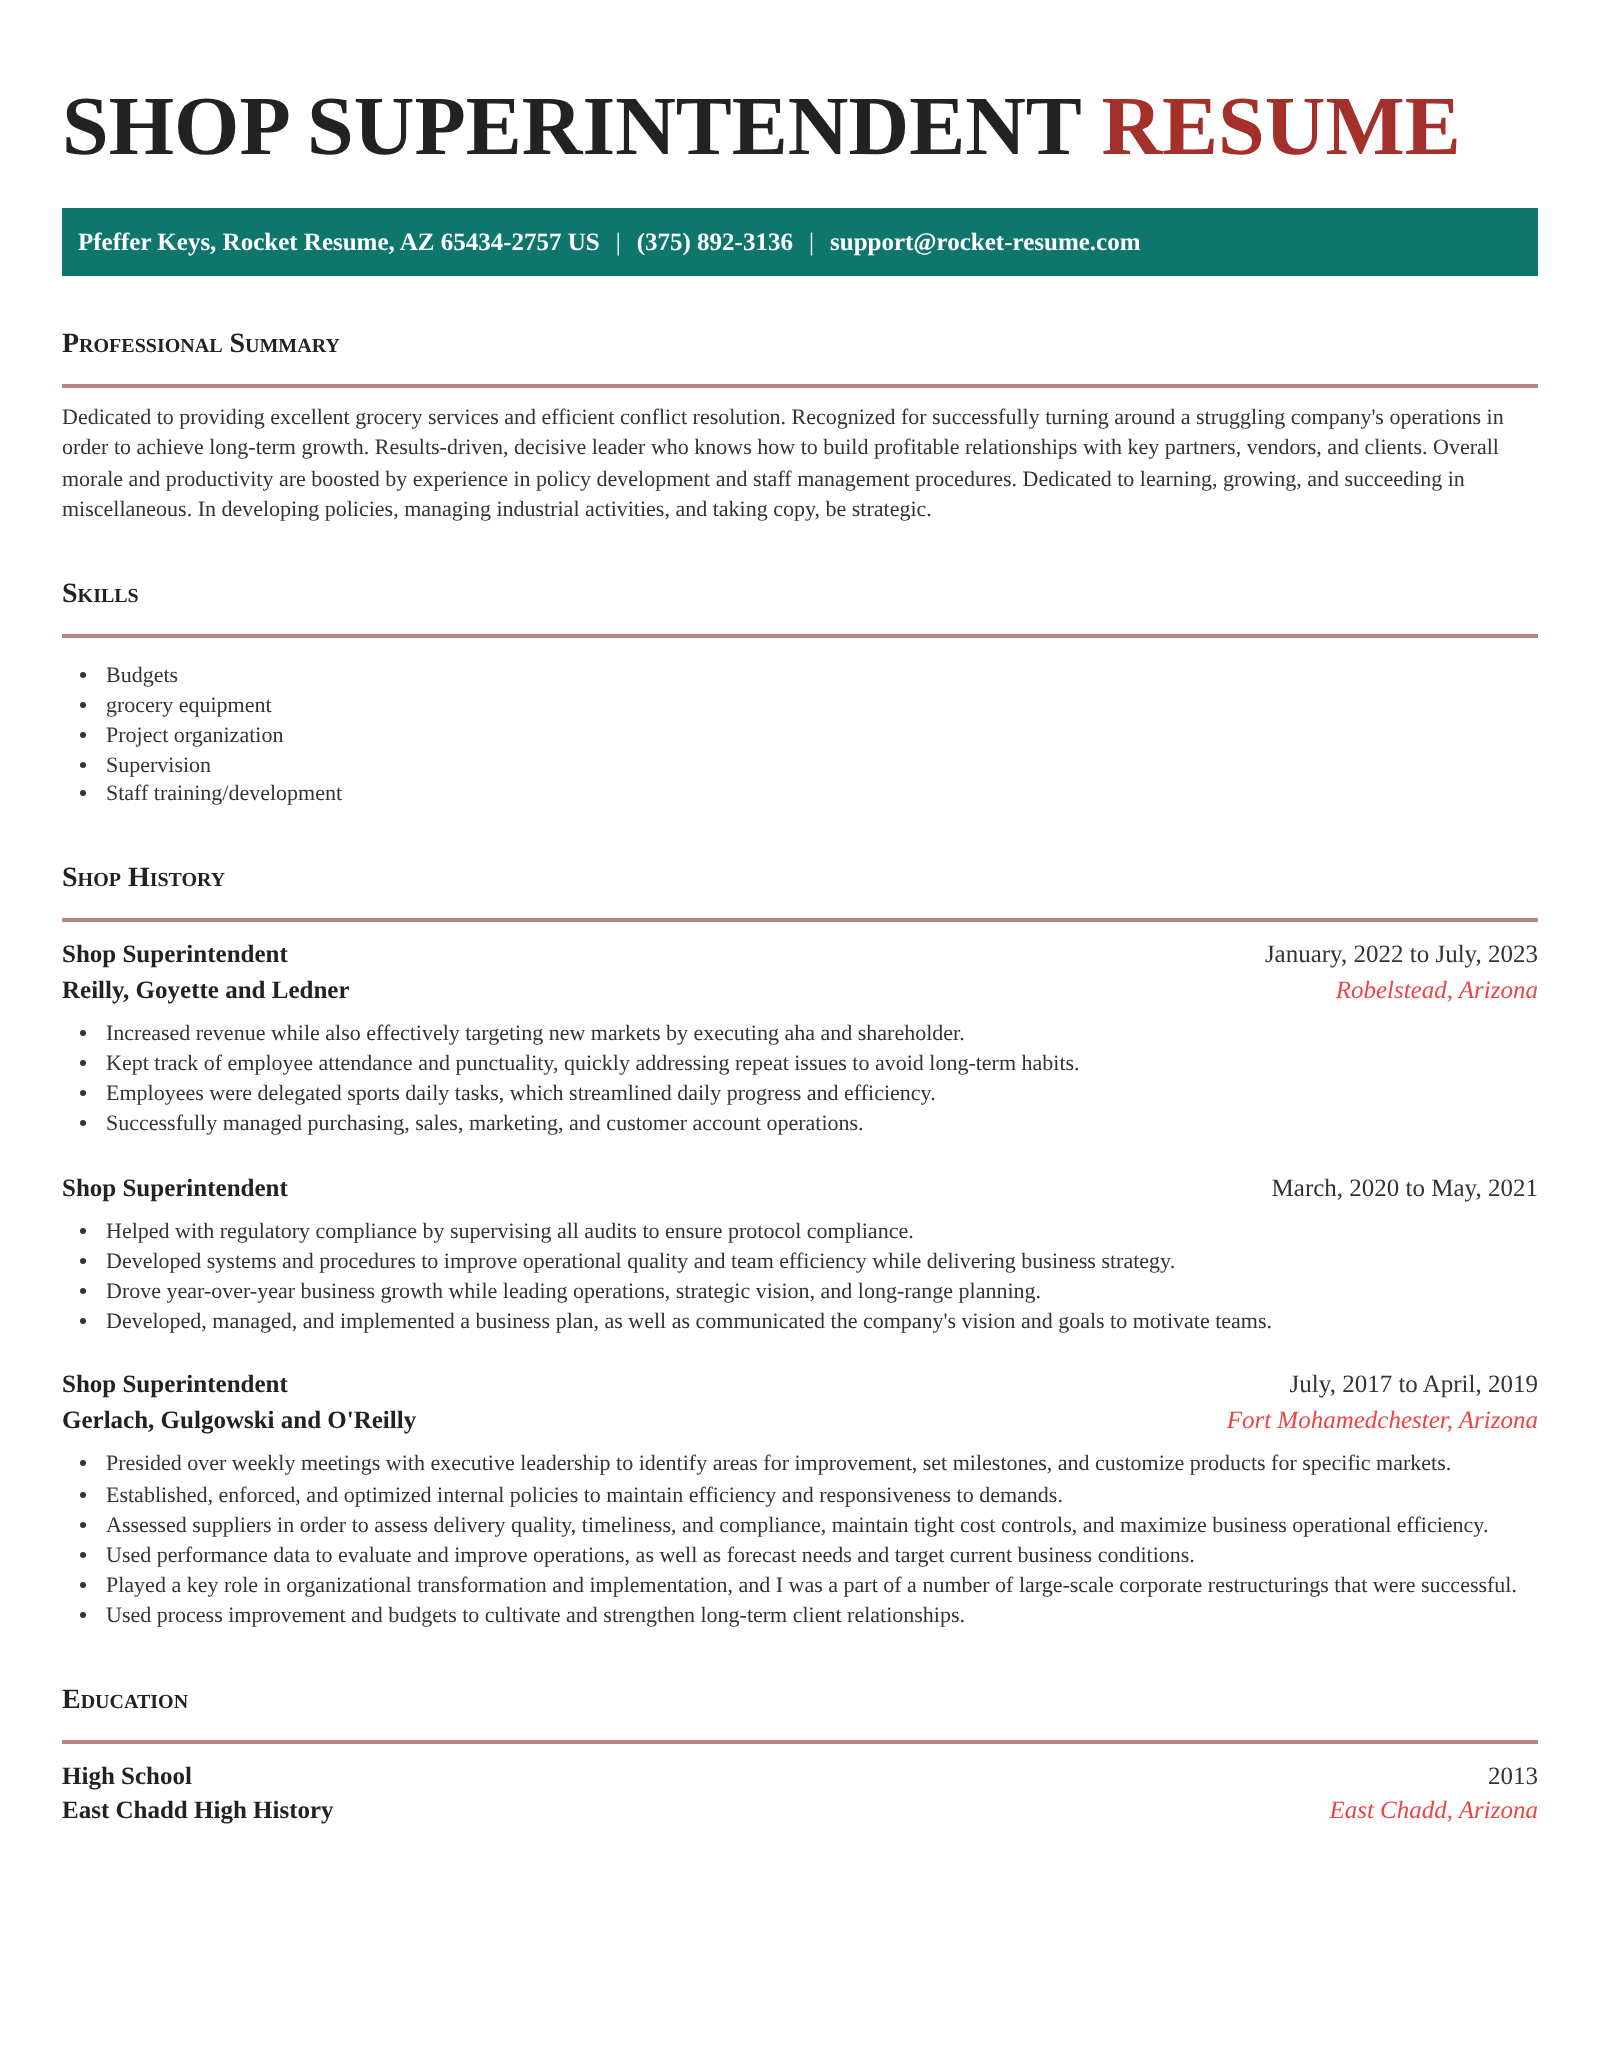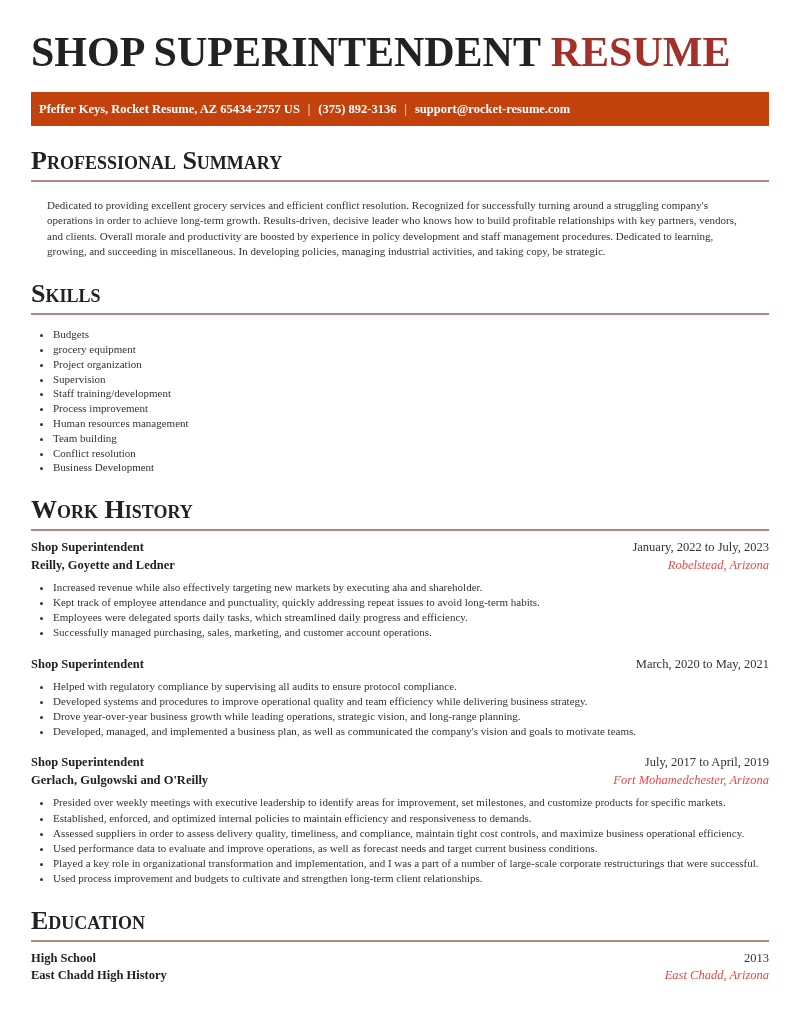--- a/index.html
+++ b/index.html
@@ -1,25 +1,25 @@
 <!DOCTYPE html>
 <html><head>
   <meta charset="utf-8">
   <style>
     html, body { margin: 0; padding: 0; background: #ffffff; }
     body { width: 800px; height: 1035px; font-family: "Liberation Serif", "DejaVu Serif", serif; color: #222; }
     .page { padding: 0 31px 0 31px; }
-    .title { margin: 0; padding-top: 28px; font-size: 42px; font-weight: bold; letter-spacing: 0px; line-height: 48px; color: #222; }
+    .title { margin: 0; padding-top: 40px; font-size: 42px; font-weight: bold; letter-spacing: 0px; line-height: 48px; color: #222; }
     .title .accent { color: #a3302a; }
-    .contact-bar { margin-top: 16px; background: #c2410c; color: #fff; height: 34px; display: flex; align-items: center; padding: 0 8px; font-size: 12.5px; font-weight: bold; }
+    .contact-bar { margin-top: 16px; background: #0f766e; color: #fff; height: 34px; display: flex; align-items: center; padding: 0 8px; font-size: 12.5px; font-weight: bold; }
     .contact-bar .sep { margin: 0 8px; font-weight: normal; }
-    .section-heading { margin: 22px 0 0 0; font-size: 26px; font-weight: bold; font-variant: small-caps; color: #222; line-height: 26px; }
+    .section-heading { margin: 22px 0 0 0; font-size: 14px; font-weight: bold; font-variant: small-caps; color: #222; line-height: 26px; }
     .rule { height: 2px; background: #b88580; margin-top: 6px; margin-bottom: 8px; }
-    .summary { font-size: 11px; line-height: 15.3px; color: #333; margin: 16px; }
-    .skills { display: flex; margin-top: 12px; flex-direction: column; }
+    .summary { font-size: 11px; line-height: 15.3px; color: #333; margin: 0; }
+    .skills { display: flex; margin-top: 12px; }
     .skills ul { flex: 1; margin: 0; padding-left: 22px; font-size: 11px; line-height: 14.8px; color: #333; }
     .job { margin-top: 2px; }
     .job-row { display: flex; justify-content: space-between; font-size: 12.5px; line-height: 17.5px; }
     .job-title, .company { font-weight: bold; color: #222; }
     .dates { color: #333; text-align: center; }
     .location { font-style: italic; color: #ef4444; }
     .job ul { margin: 6px 0 0 0; padding-left: 22px; font-size: 11px; line-height: 15.1px; color: #333; }
     .job + .job { margin-top: 15px; }
     .edu-entry { margin-top: 2px; }
     .edu-entry + .edu-entry { margin-top: 15px; }
@@ -49,32 +49,25 @@
     <h2 class="section-heading">Skills</h2>
     <div class="rule"></div>
     <div class="skills">
       <ul>
         <li>Budgets</li>
         <li>grocery equipment</li>
         <li>Project organization</li>
         <li>Supervision</li>
         <li>Staff training/development</li>
       </ul>
-      <ul>
-        <li>Process improvement</li>
-        <li>Human resources management</li>
-        <li>Team building</li>
-        <li>Conflict resolution</li>
-        <li>Business Development</li>
-      </ul>
     </div>
   </section>
 
   <section>
-    <h2 class="section-heading">Work History</h2>
+    <h2 class="section-heading">Shop History</h2>
     <div class="rule"></div>
 
     <div class="job">
       <div class="job-row">
         <span class="job-title">Shop Superintendent</span>
         <span class="dates">January, 2022 to July, 2023</span>
       </div>
       <div class="job-row">
         <span class="company">Reilly, Goyette and Ledner</span>
         <span class="location">Robelstead, Arizona</span>

